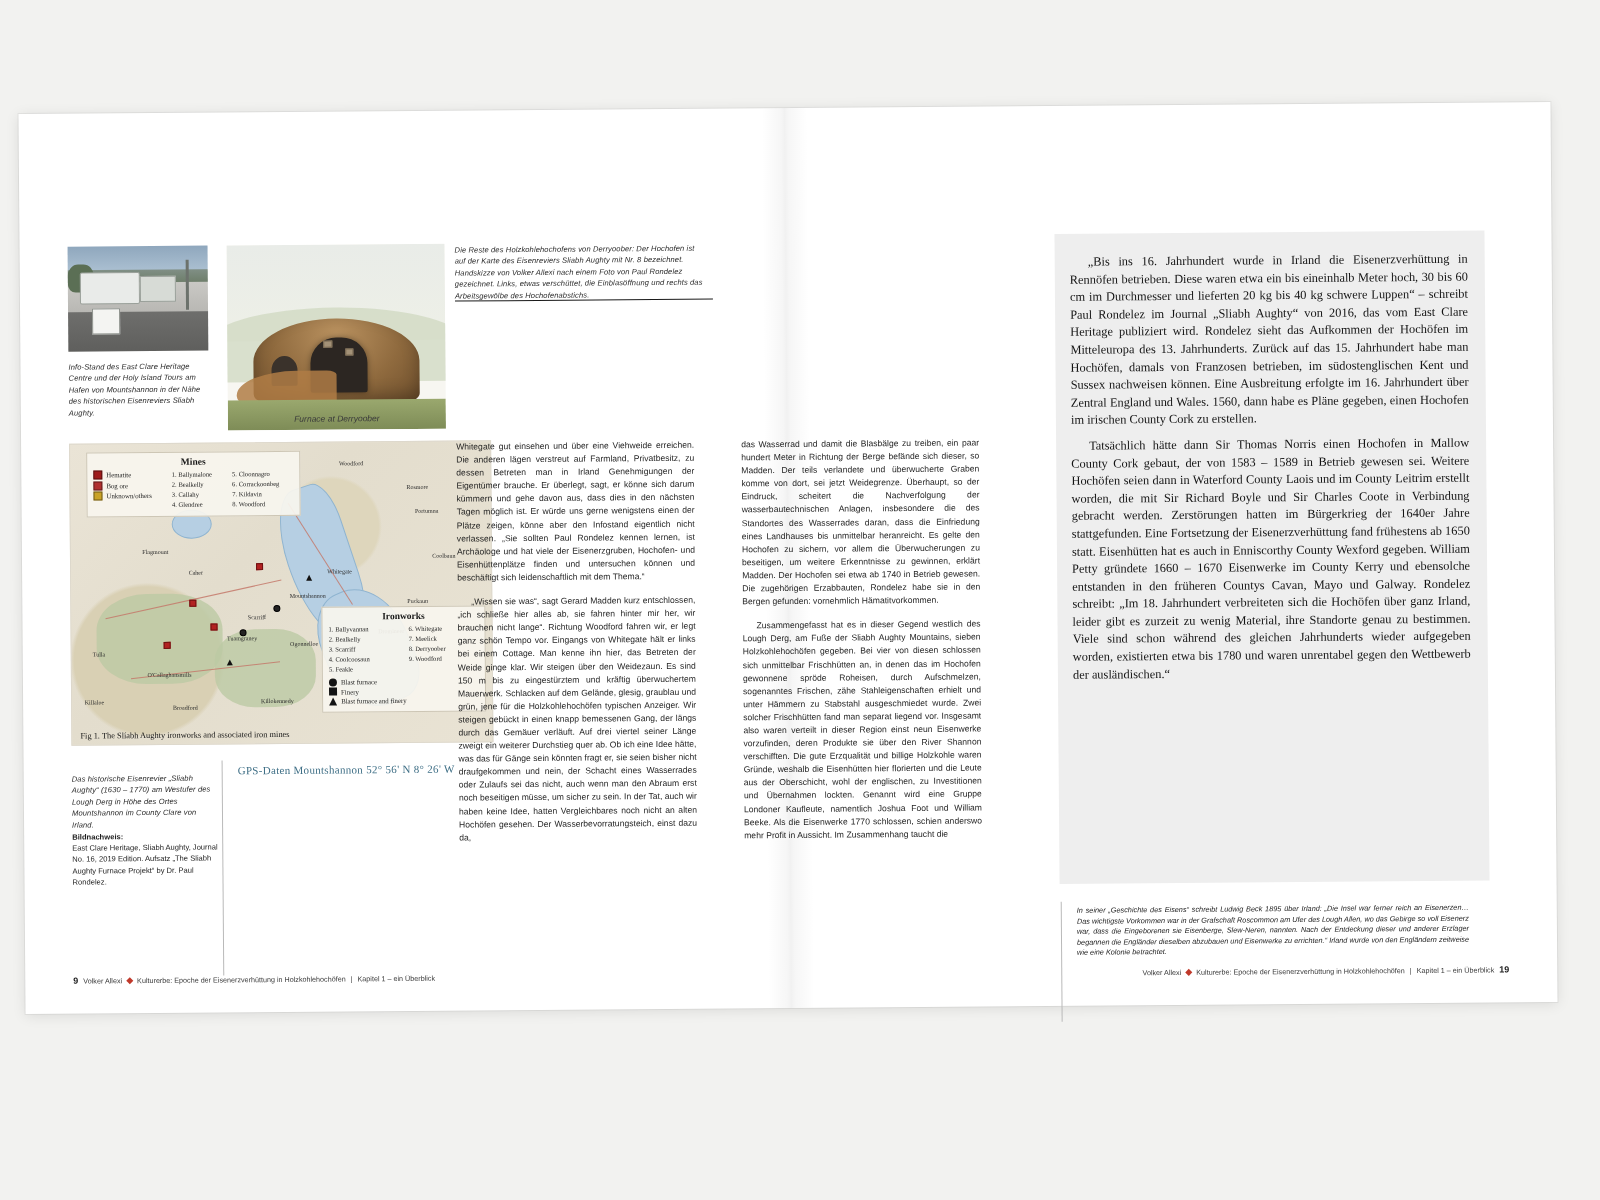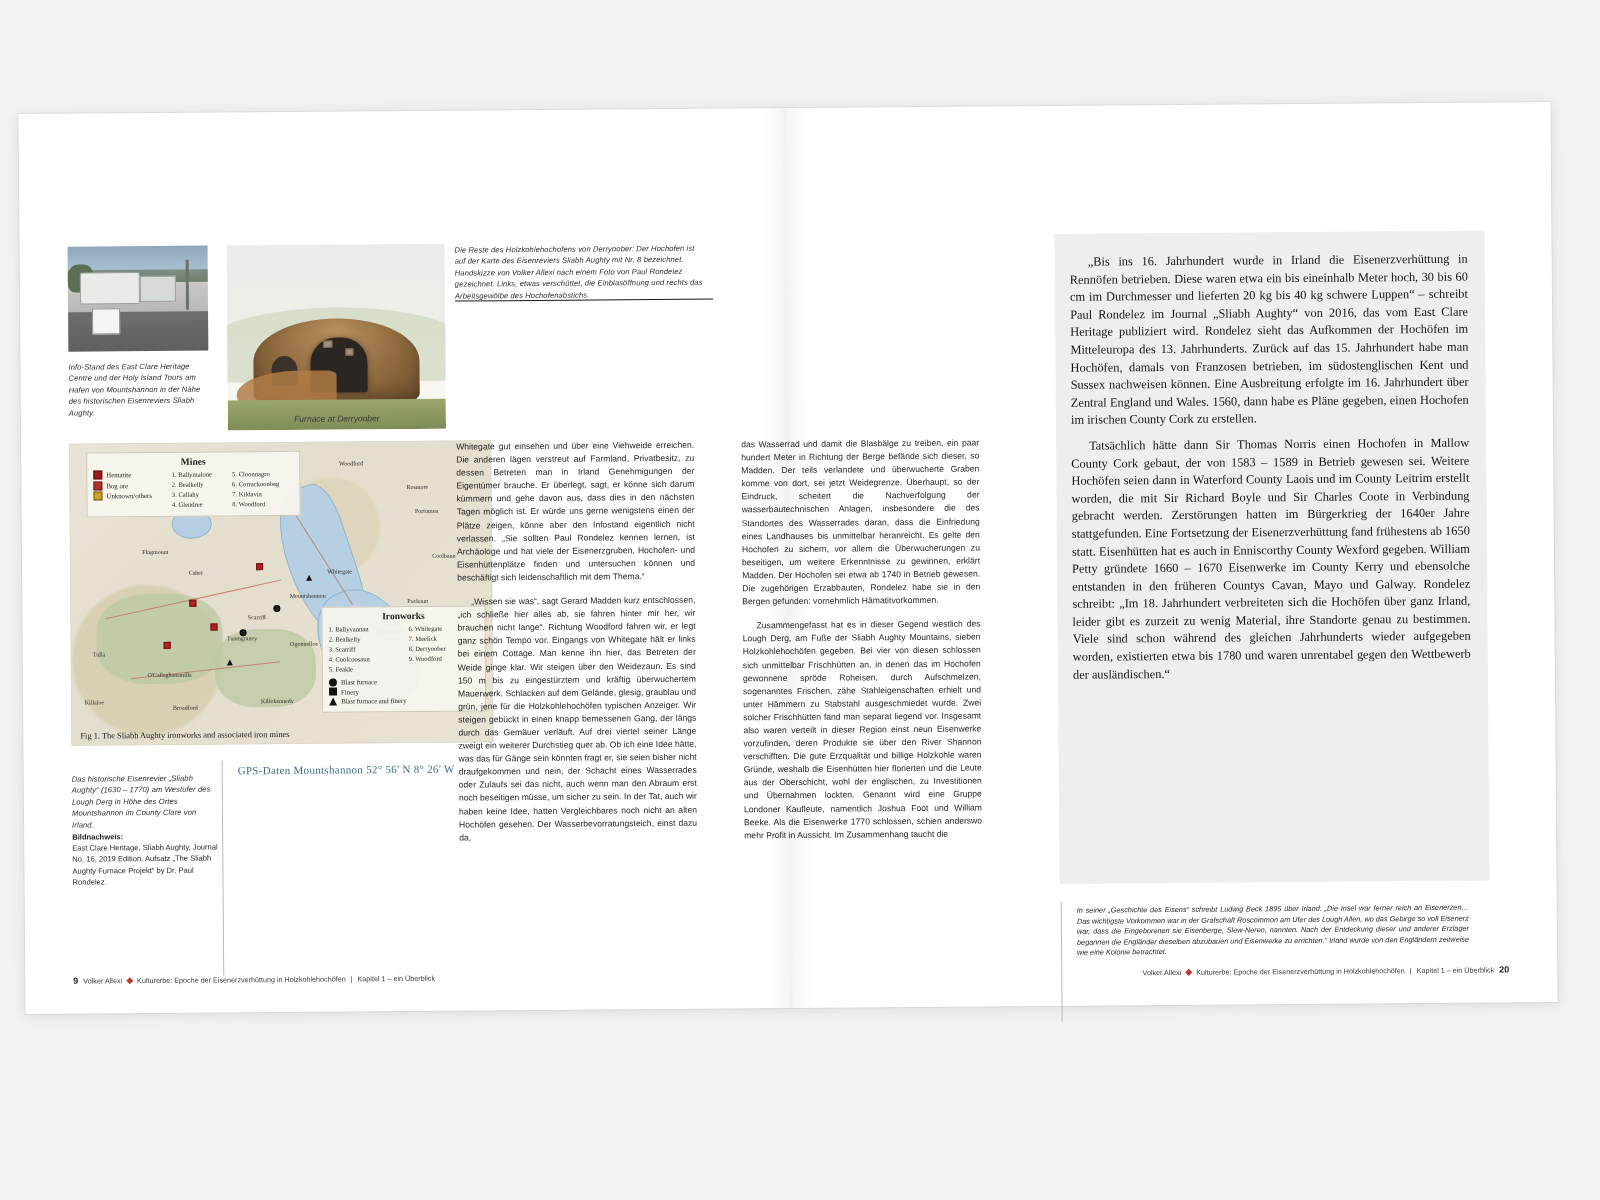--- a/index.html
+++ b/index.html
@@ -521,18 +521,18 @@
     </div>
     <div class="vrule" id="vrule-right"></div>
     <div id="footnote">In seiner „Geschichte des Eisens“ schreibt Ludwig Beck 1895 über Irland: „Die Insel war ferner reich an Eisenerzen… Das wichtigste Vorkommen war in der Grafschaft Roscommon am Ufer des Lough Allen, wo das Gebirge so voll Eisenerz war, dass die Eingeborenen sie Eisenberge, Slew-Neren, nannten. Nach der Entdeckung dieser und anderer Erzlager begannen die Engländer dieselben abzubauen und Eisenwerke zu errichten.“ Irland wurde von den Engländern zeitweise wie eine Kolonie betrachtet.</div>
 
     <div class="footer" id="footer-right">
       <span>Volker Allexi</span>
       <span class="dia"></span>
       <span>Kulturerbe: Epoche der Eisenerzverhüttung in Holzkohlehochöfen</span>
       <span>|</span>
       <span>Kapitel 1 – ein Überblick</span>
-      <span class="pnum">20</span>
+      <span class="pnum">19</span>
     </div>
 
     <div id="gutter"></div>
   </div>
 </div>
 
 </body></html>

